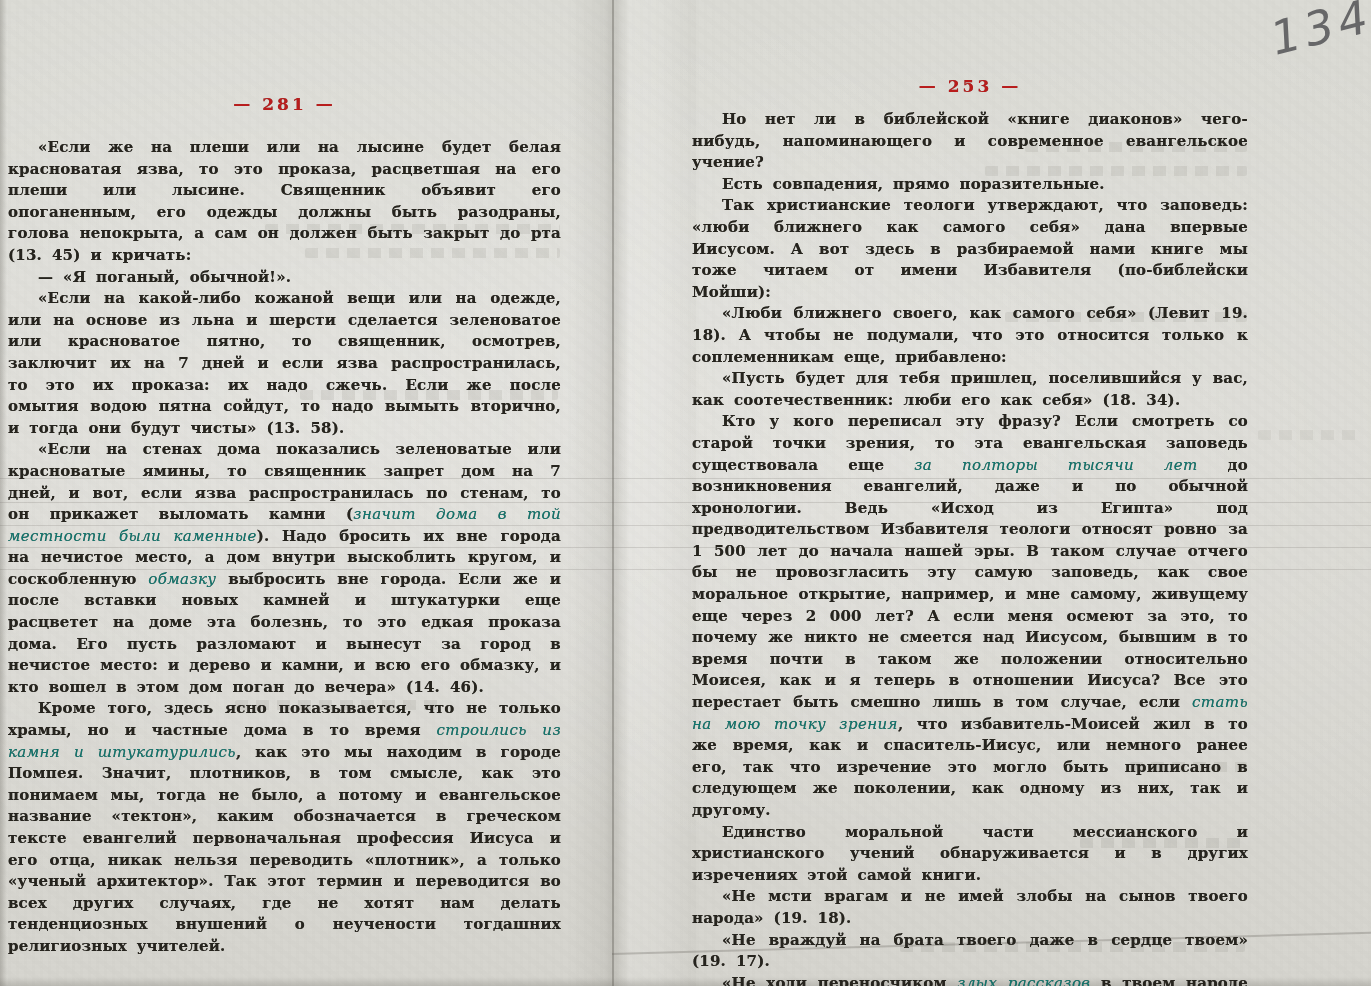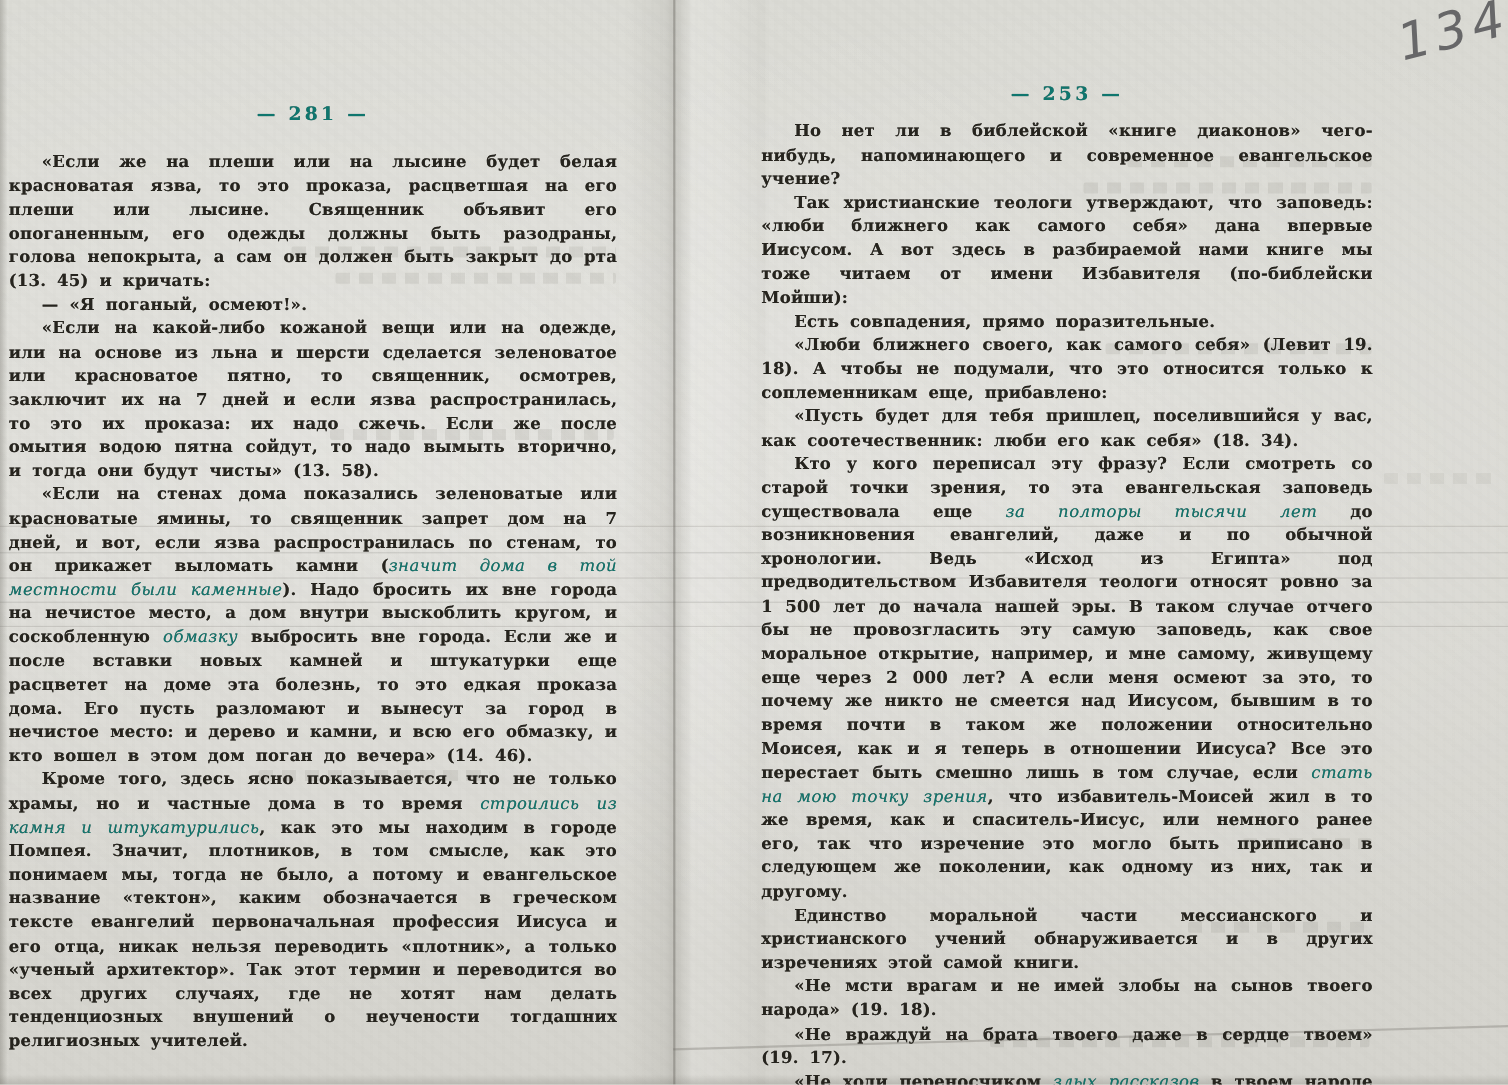--- a/index.html
+++ b/index.html
@@ -40,21 +40,21 @@
   }
   .edge-left{position:absolute;left:0;top:0;width:7px;height:100%;
     background:linear-gradient(90deg,rgba(85,83,75,.28),rgba(85,83,75,0));pointer-events:none;}
   .edge-bottom{position:absolute;left:0;bottom:0;width:100%;height:9px;
     background:linear-gradient(0deg,rgba(85,83,75,.22),rgba(85,83,75,0));pointer-events:none;}
 
   
   .page{position:absolute;color:#2a2822;}
   .page-header{
     text-align:center;font-size:17px;font-weight:bold;letter-spacing:3px;
-    color:#0f766e;text-shadow:0 0 .6px rgba(45,43,36,.55);
+    color:#b91c1c;text-shadow:0 0 .6px rgba(45,43,36,.55);
   }
   #page-left .page-header{margin:0 0 23px 0;}
   #page-right .page-header{margin:0 0 13px 0;}
   .para{
     margin:0;text-indent:30px;text-align:justify;
     font-size:15px;line-height:21.6px;font-weight:bold;
     word-spacing:4.5px;letter-spacing:.2px;
     color:#26241e;text-shadow:0 0 .5px rgba(38,36,30,.65);
   }
   .para i{font-weight:normal;letter-spacing:.4px;color:#0f766e;}
@@ -110,33 +110,33 @@
 <div class="ghost" style="left:1005px;top:312px;width:242px"></div>
 <div class="ghost" style="left:1130px;top:762px;width:117px"></div>
 <div class="ghost" style="left:1080px;top:838px;width:167px"></div>
 <div class="ghost" style="left:900px;top:942px;width:345px"></div>
 <div class="ghost" style="left:1258px;top:430px;width:100px;opacity:.3"></div>
 
 <div class="page" id="page-left">
   <div class="page-header">— 281 —</div>
   <div class="paras">
       <p class="para"><span>«Если же на плеши или на лысине будет белая красноватая язва, то это проказа, расцветшая на его плеши или лысине. Священник объявит его опоганенным, его одежды должны быть разодраны, голова непокрыта, а сам он должен быть закрыт до рта (13. 45) и кричать:</span></p>
-      <p class="para"><span>— «Я поганый, осмеют!».</span></p>
+      <p class="para"><span>— «Я поганый, обычной!».</span></p>
       <p class="para"><span>«Если на какой-либо кожаной вещи или на одежде, или на основе из льна и шерсти сделается зеленоватое или красноватое пятно, то священник, осмотрев, заключит их на 7 дней и если язва распространилась, то это их проказа: их надо сжечь. Если же после омытия водою пятна сойдут, то надо вымыть вторично, и тогда они будут чисты» (13. 58).</span></p>
       <p class="para"><span>«Если на стенах дома показались зеленоватые или красноватые ямины, то священник запрет дом на 7 дней, и вот, если язва распространилась по стенам, то он прикажет выломать камни (</span><i>значит дома в той местности были каменные</i><span>). Надо бросить их вне города на нечистое место, а дом внутри выскоблить кругом, и соскобленную </span><i>обмазку</i><span> выбросить вне города. Если же и после вставки новых камней и штукатурки еще расцветет на доме эта болезнь, то это едкая проказа дома. Его пусть разломают и вынесут за город в нечистое место: и дерево и камни, и всю его обмазку, и кто вошел в этом дом поган до вечера» (14. 46).</span></p>
       <p class="para"><span>Кроме того, здесь ясно показывается, что не только храмы, но и частные дома в то время </span><i>строились из камня и штукатурились</i><span>, как это мы находим в городе Помпея. Значит, плотников, в том смысле, как это понимаем мы, тогда не было, а потому и евангельское название «тектон», каким обозначается в греческом тексте евангелий первоначальная профессия Иисуса и его отца, никак нельзя переводить «плотник», а только «ученый архитектор». Так этот термин и переводится во всех других случаях, где не хотят нам делать тенденциозных внушений о неучености тогдашних религиозных учителей.</span></p>
     </div>
 </div>
 
 <div class="page" id="page-right">
   <div class="page-header">— 253 —</div>
   <div class="paras">
       <p class="para"><span>Но нет ли в библейской «книге диаконов» чего-нибудь, напоминающего и современное евангельское учение?</span></p>
+      <p class="para"><span>Есть совпадения, прямо поразительные.</span></p>
       <p class="para"><span>Так христианские теологи утверждают, что заповедь: «люби ближнего как самого себя» дана впервые Иисусом. А вот здесь в разбираемой нами книге мы тоже читаем от имени Избавителя (по-библейски Мойши):</span></p>
-      <p class="para"><span>Есть совпадения, прямо поразительные.</span></p>
       <p class="para"><span>«Люби ближнего своего, как самого себя» (Левит 19. 18). А чтобы не подумали, что это относится только к соплеменникам еще, прибавлено:</span></p>
       <p class="para"><span>«Пусть будет для тебя пришлец, поселившийся у вас, как соотечественник: люби его как себя» (18. 34).</span></p>
       <p class="para"><span>Кто у кого переписал эту фразу? Если смотреть со старой точки зрения, то эта евангельская заповедь существовала еще </span><i>за полторы тысячи лет</i><span> до возникновения евангелий, даже и по обычной хронологии. Ведь «Исход из Египта» под предводительством Избавителя теологи относят ровно за 1 500 лет до начала нашей эры. В таком случае отчего бы не провозгласить эту самую заповедь, как свое моральное открытие, например, и мне самому, живущему еще через 2 000 лет? А если меня осмеют за это, то почему же никто не смеется над Иисусом, бывшим в то время почти в таком же положении относительно Моисея, как и я теперь в отношении Иисуса? Все это перестает быть смешно лишь в том случае, если </span><i>стать на мою точку зрения</i><span>, что избавитель-Моисей жил в то же время, как и спаситель-Иисус, или немного ранее его, так что изречение это могло быть приписано в следующем же поколении, как одному из них, так и другому.</span></p>
       <p class="para"><span>Единство моральной части мессианского и христианского учений обнаруживается и в других изречениях этой самой книги.</span></p>
       <p class="para"><span>«Не мсти врагам и не имей злобы на сынов твоего народа» (19. 18).</span></p>
       <p class="para"><span>«Не враждуй на брата твоего даже в сердце твоем» (19. 17).</span></p>
       <p class="para"><span>«Не ходи переносчиком </span><i>злых рассказов</i><span> в твоем народе и не восставай на жизнь твоего ближнего» (19. 16).</span></p>
     </div>
 </div>
 

